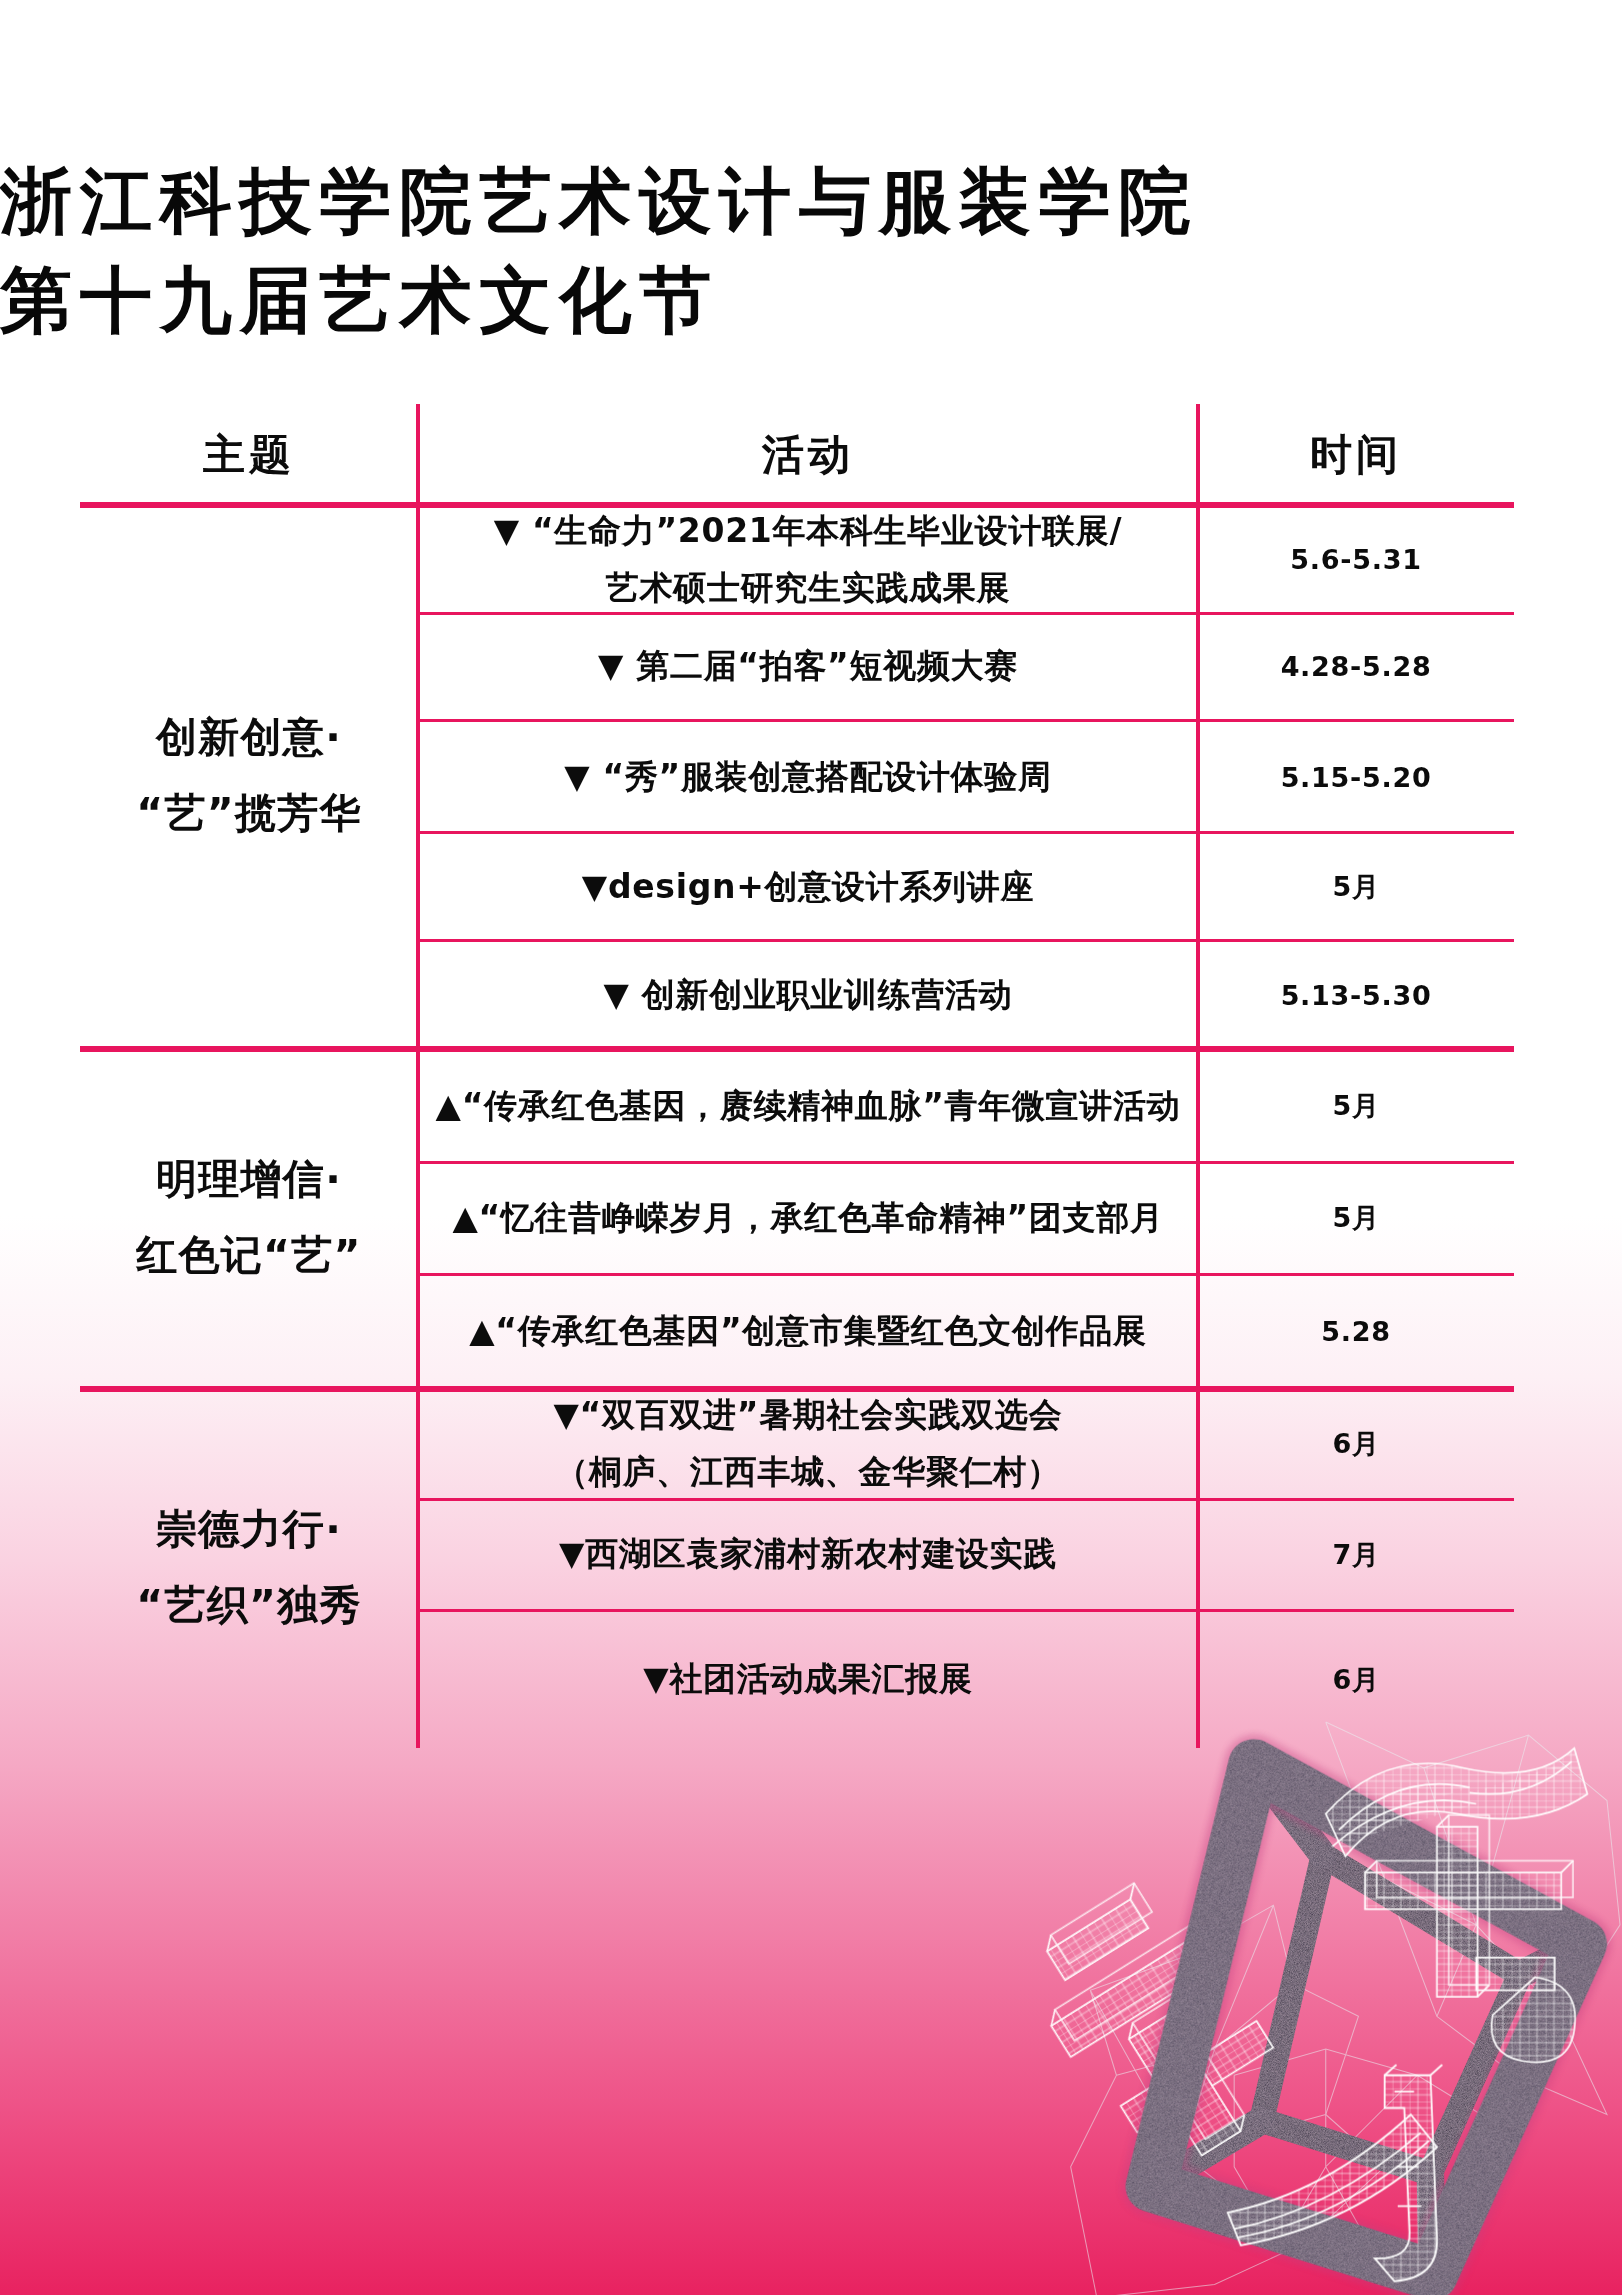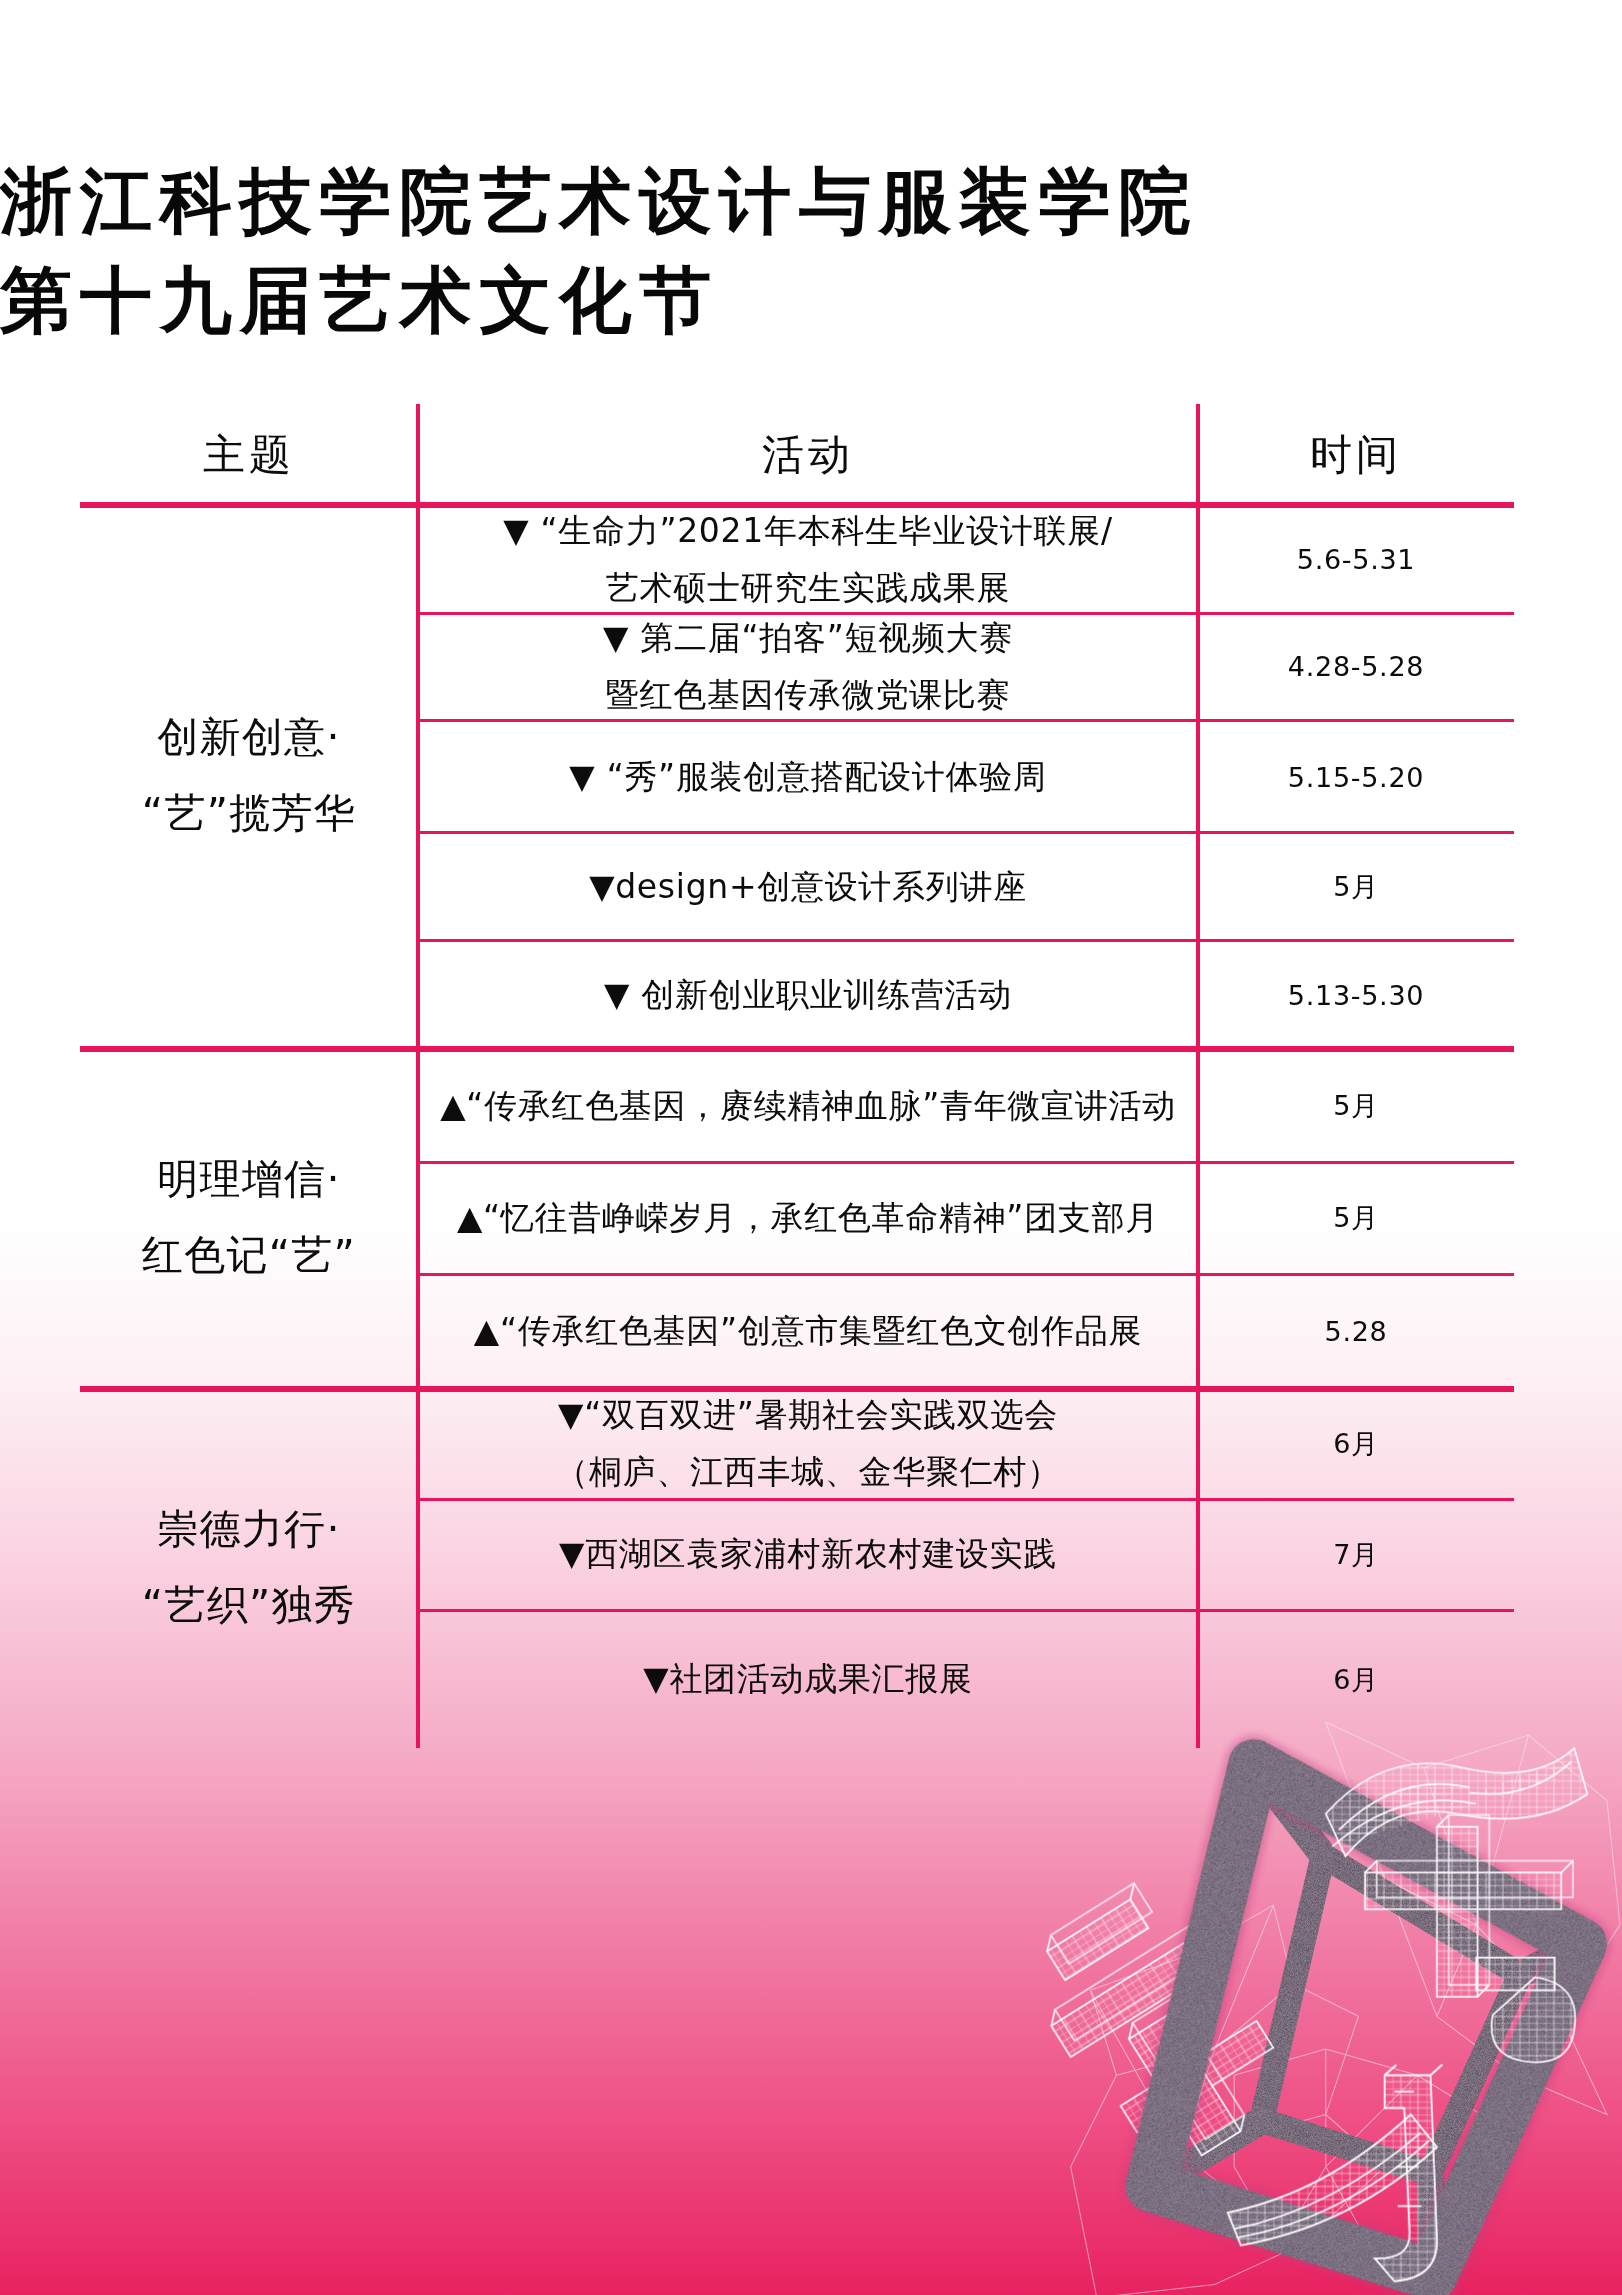--- a/index.html
+++ b/index.html
@@ -17,21 +17,21 @@
   }
   .title{
     position:absolute;left:0;top:152px;width:100%;
     text-align:left;font-weight:900;font-size:72px;line-height:1.38;
     letter-spacing:7.9px;color:#080808;
   }
   .table{position:absolute;left:80px;top:404px;width:1434px;height:1344px;}
   .cell{
     position:absolute;display:flex;flex-direction:column;
     align-items:center;justify-content:center;text-align:center;
-    font-weight:400;color:#0c0c0c;
+    font-weight:700;color:#0c0c0c;
   }
   .hdr{font-size:42px;letter-spacing:3.9px;}
   .theme{font-size:41px;line-height:1.85;letter-spacing:1.3px;}
   .act{font-size:33px;line-height:1.72;letter-spacing:0.7px;}
   .time{font-size:27px;letter-spacing:0.7px;font-family:"DejaVu Sans","Liberation Sans",sans-serif;}
   .vline,.hline-thick,.hline-thin{position:absolute;background:#e8155e;}
   .vline{width:3.9px;top:0;height:1344px;}
   .hline-thick{left:0;width:1434px;height:5.9px;}
   .hline-thin{left:338px;width:1096px;height:3.3px;}
   .cube{position:absolute;left:1018px;top:1709px;width:605px;height:586px;}
@@ -64,21 +64,20 @@
       <div>崇德力行·</div>
       <div>“艺织”独秀</div>
     </div>
 
     <div class="cell act" style="left:338px;top:101px;width:780px;height:109px">
       <div>▼ “生命力”2021年本科生毕业设计联展/</div>
       <div>艺术硕士研究生实践成果展</div>
     </div>
     <div class="cell act" style="left:338px;top:209px;width:780px;height:107px">
       <div>▼ 第二届“拍客”短视频大赛</div>
-      <div>暨红色基因传承微党课比赛</div>
     </div>
     <div class="cell act" style="left:338px;top:317px;width:780px;height:112px">
       <div>▼ “秀”服装创意搭配设计体验周</div>
     </div>
     <div class="cell act" style="left:338px;top:429px;width:780px;height:108px">
       <div>▼design+创意设计系列讲座</div>
     </div>
     <div class="cell act" style="left:338px;top:537px;width:780px;height:108px">
       <div>▼ 创新创业职业训练营活动</div>
     </div>

